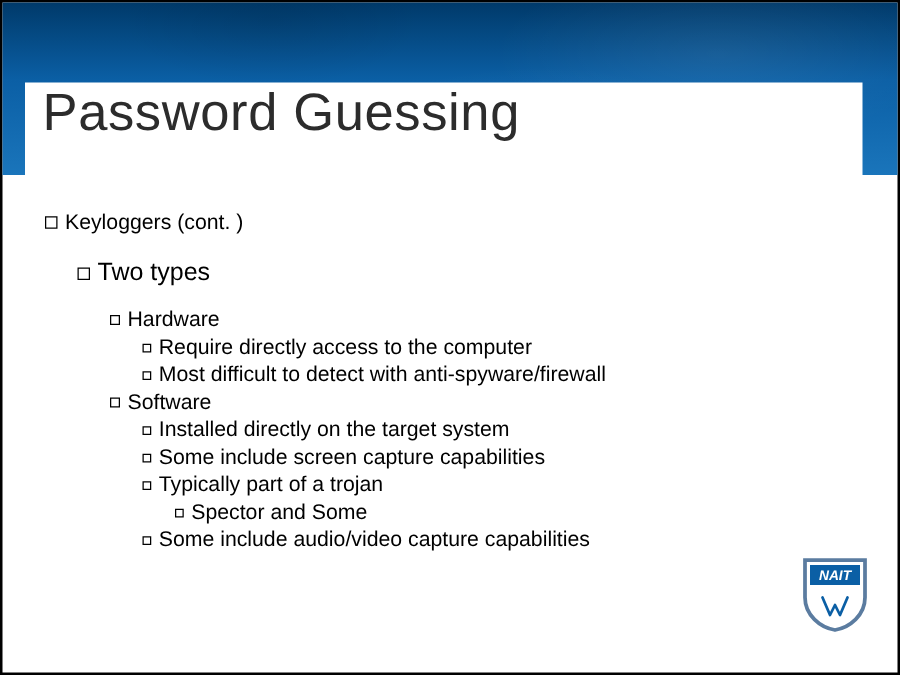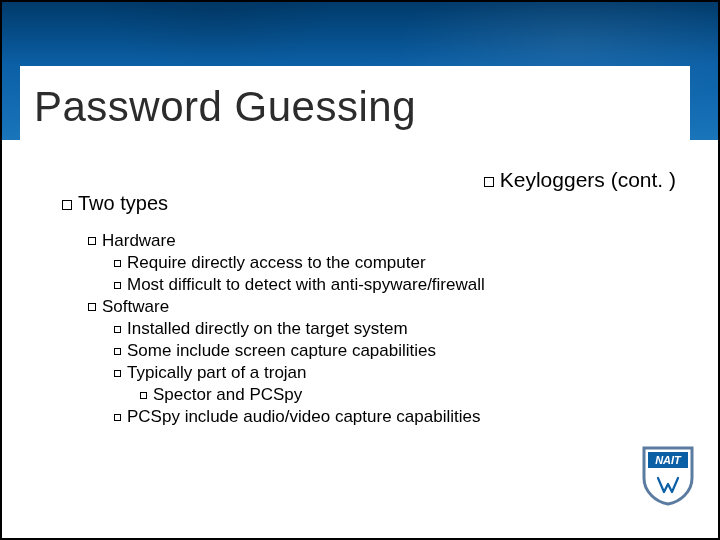--- a/index.html
+++ b/index.html
@@ -27,37 +27,36 @@
       radial-gradient(ellipse 200px 90px at 30% 10%, rgba(0,0,0,0.08), transparent 60%);
   }
   .title-box {
     position: absolute;
     left: 18px;
     top: 64px;
     width: 670px;
     height: 82px;
     background: #fff;
     display: flex;
-    align-items: center;
     padding-left: 14px;
   }
   .title-text {
     font-size: 42px;
     color: #2c2c2c;
     font-weight: 400;
     letter-spacing: 0.5px;
   }
   .content {
     position: absolute;
     left: 34px;
     top: 166px;
     width: 640px;
     color: #000;
   }
-  .lvl1 { font-size: 21px; margin-bottom: 0; text-align: right; }
+  .lvl1 { font-size: 17px; margin-bottom: 19px; }
   .lvl2 { font-size: 20px; margin-left: 26px; margin-bottom: 16px; }
   .lvl3 { font-size: 17px; margin-left: 52px; margin-bottom: 2px; }
   .lvl4 { font-size: 17px; margin-left: 78px; margin-bottom: 2px; }
   .lvl5 { font-size: 17px; margin-left: 104px; margin-bottom: 2px; }
   .bullet {
     display: inline-block;
     width: 10px; height: 10px;
     border: 1.4px solid #000;
     margin-right: 6px;
     vertical-align: 0px;
@@ -113,24 +112,24 @@
     <div class="lvl4">
       <span class="bullet b-xs"></span><span>Installed directly on the target system</span>
     </div>
     <div class="lvl4">
       <span class="bullet b-xs"></span><span>Some include screen capture capabilities</span>
     </div>
     <div class="lvl4">
       <span class="bullet b-xs"></span><span>Typically part of a trojan</span>
     </div>
     <div class="lvl5">
-      <span class="bullet b-xs"></span><span>Spector and PCSpy</span>
+      <span class="bullet b-xs"></span><span>Spector and Some</span>
     </div>
     <div class="lvl4">
-      <span class="bullet b-xs"></span><span>PCSpy include audio/video capture capabilities</span>
+      <span class="bullet b-xs"></span><span>Some include audio/video capture capabilities</span>
     </div>
   </div>
 
   <div class="logo">
     <svg viewBox="0 0 56 62" width="56" height="62">
       <path d="M4 4 H52 V34 C52 48 40 58 28 60 C16 58 4 48 4 34 Z" fill="#ffffff" stroke="#5b7ca0" stroke-width="3"></path>
       <path d="M8 8 H48 V24 H8 Z" fill="#0b5fa5"></path>
       <text x="28" y="20" text-anchor="middle" font-family="Arial" font-size="11" font-weight="bold" fill="#ffffff">NAIT</text>
       <path d="M18 34 L24 48 L28 40 L32 48 L38 34" fill="none" stroke="#0b5fa5" stroke-width="2.2" stroke-linejoin="round" stroke-linecap="round"></path>
     </svg>

